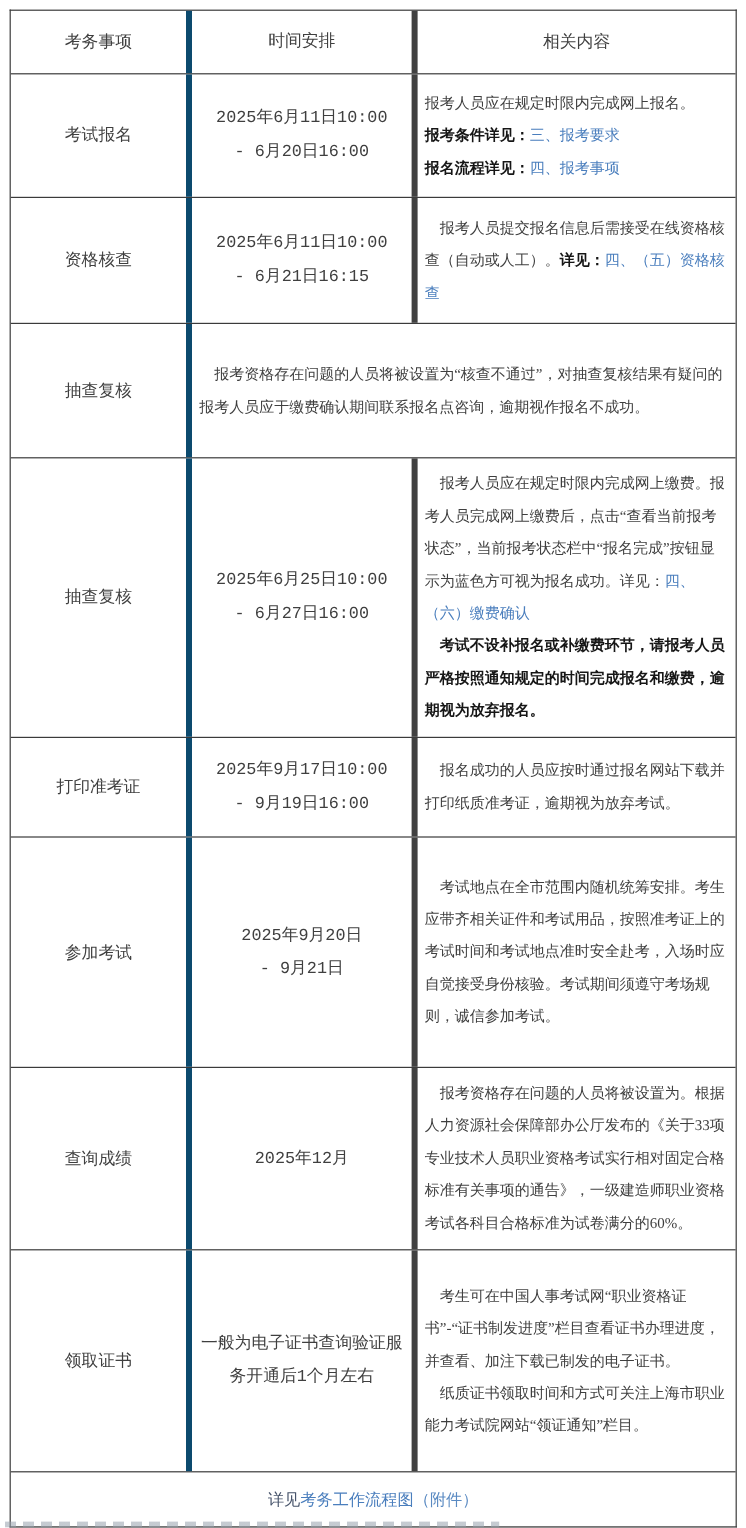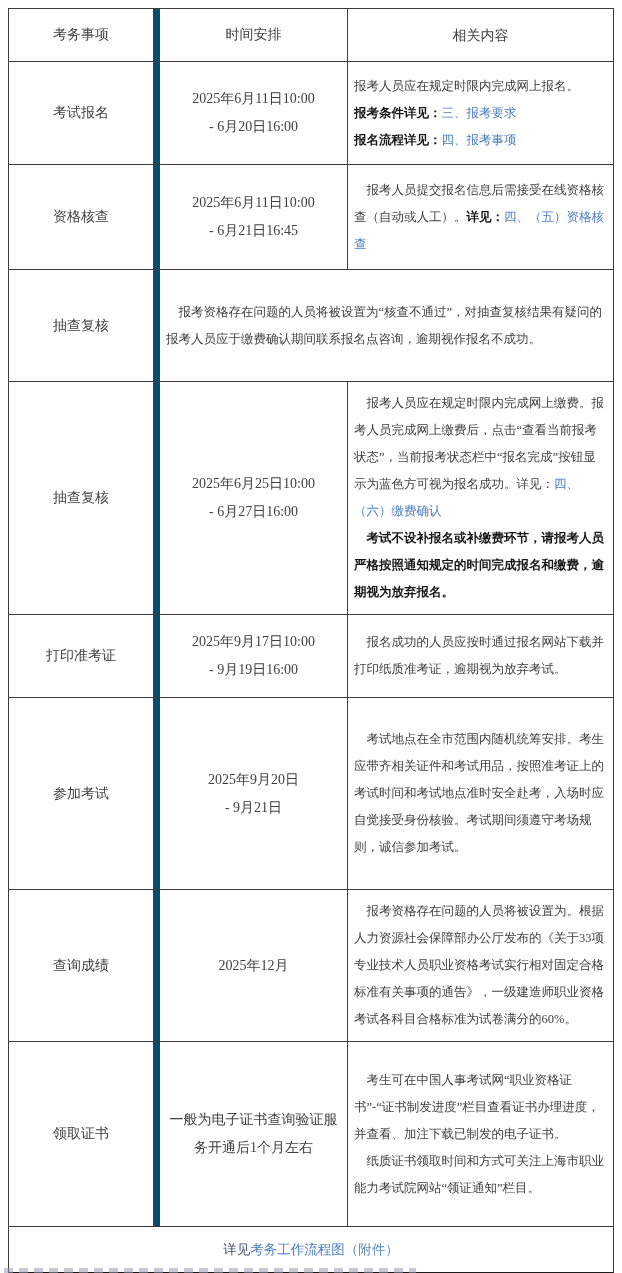--- a/index.html
+++ b/index.html
@@ -19,31 +19,31 @@
   #rows .trow:nth-child(1){min-height:103px;}
   #rows .trow:nth-child(2){min-height:105px;}
   #rows .trow:nth-child(3){min-height:112px;}
   #rows .trow:nth-child(4){min-height:230px;}
   #rows .trow:nth-child(5){min-height:83px;}
   #rows .trow:nth-child(6){min-height:192px;}
   #rows .trow:nth-child(7){min-height:145px;}
   #rows .trow:nth-child(8){min-height:185px;}
   .trow.footer{min-height:46px;}
   .cell{box-sizing:border-box;display:flex;flex-direction:column;justify-content:center;}
-  .c1{width:151px;border-right:7px solid #0c4a6e;align-items:center;text-align:center;
+  .c1{width:151px;border-right:5px solid #0c4a6e;align-items:center;text-align:center;
       font-size:14px;padding:4px;}
-  .c2{width:188px;border-right:1px solid #404040;align-items:center;text-align:center;
+  .c2{width:188px;border-right:5px solid #404040;align-items:center;text-align:center;
       font-size:14px;padding:4px 6px;line-height:28px;}
   .c3{flex:1;padding:8px 6px;font-size:12.5px;line-height:27px;}
   .hc{justify-content:center;align-items:center;text-align:center;font-size:14px;color:#3f3f3f;}
   .para{margin:0;}
   .para.ind{text-indent:1em;}
   .seg-bold{font-weight:bold;color:#161616;margin-top:36px;}
   .seg-link{color:#4a7ebd;cursor:pointer;}
-  .time-line{line-height:28px;}
+  .time-line{line-height:28px;font-family:Liberation Mono, monospace;}
   .fcell{flex:1;flex-direction:row;justify-content:center;align-items:center;
          font-size:13.5px;gap:0;}
   .footer-prefix{color:#46536a;}
   .footer-link{color:#4a7ebd;cursor:pointer;}
   .footer-suffix{color:#5a8ac2;}
   .cutoff{
     position:absolute;left:4px;top:1268px;width:412px;height:5px;
     background:repeating-linear-gradient(90deg, rgba(150,160,172,.55) 0 9px, rgba(150,160,172,0) 9px 15px);
   }
 </style>
@@ -75,21 +75,21 @@
           <p class="para"><span class="">报考人员应在规定时限内完成网上报名。</span></p>
           <p class="para"><span class="seg-bold">报考条件详见：</span><span class="seg-link">三、报考要求</span></p>
           <p class="para"><span class="seg-bold">报名流程详见：</span><span class="seg-link">四、报考事项</span></p>
         </div>
       </div><div class="trow">
         <div class="cell c1">
           <div class="">资格核查</div>
         </div>
         <div class="cell c2">
           <div class="time-line">2025年6月11日10:00</div>
-          <div class="time-line">- 6月21日16:45</div>
+          <div class="time-line">- 6月21日16:15</div>
         </div>
         <div class="cell c3">
           <p class="para ind"><span class="">报考人员提交报名信息后需接受在线资格核查（自动或人工）。</span><span class="seg-bold">详见：</span><span class="seg-link">四、（五）资格核查</span></p>
         </div>
       </div><div class="trow">
         <div class="cell c1">
           <div class="">抽查复核</div>
         </div>
         <div class="cell c3">
           <p class="para ind"><span class="">报考资格存在问题的人员将被设置为“核查不通过”，对抽查复核结果有疑问的报考人员应于缴费确认期间联系报名点咨询，逾期视作报名不成功。</span></p>

